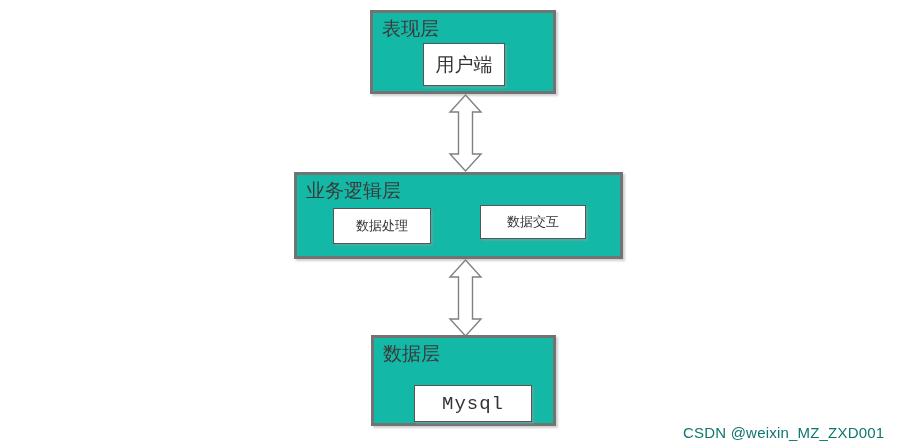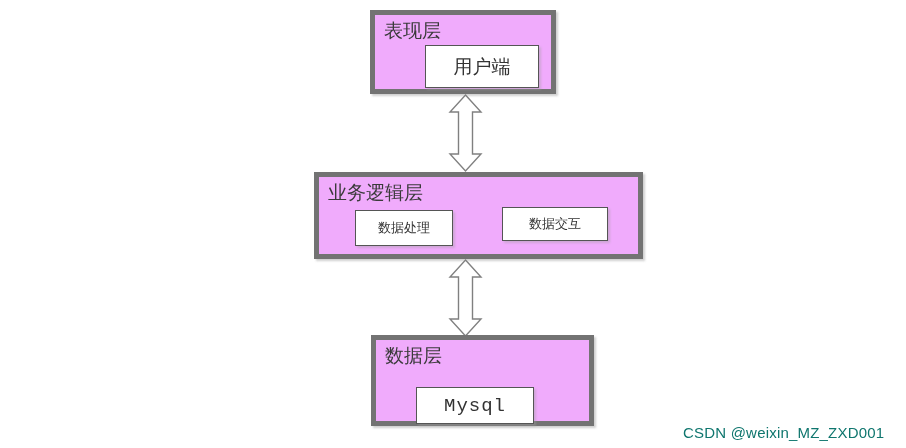--- a/index.html
+++ b/index.html
@@ -12,22 +12,22 @@
     width: 906px;
     height: 448px;
     background: #ffffff;
     overflow: hidden;
     font-family: "Liberation Serif", "DejaVu Serif", serif;
   }
 
   
   .layer-box {
     position: absolute;
-    background: #f0abfc;
-    border: 5px solid #737373;
+    background: #14b8a6;
+    border: 3px solid #737373;
     box-sizing: border-box;
     box-shadow: 1.5px 1.5px 2px rgba(150,150,150,0.45);
   }
   .layer-title {
     position: absolute;
     left: 9px;
     top: 4px;
     font-size: 19px;
     line-height: 24px;
     color: #3a3a3a;
@@ -66,24 +66,24 @@
     position: absolute;
     font-family: "Liberation Sans", "DejaVu Sans", sans-serif;
     font-size: 15px;
     color: #0f766e;
     white-space: nowrap;
     letter-spacing: 0.2px;
   }
 
   
   #box-presentation { left: 370px; top: 10px;  width: 186px; height: 84px; }
-  #box-business     { left: 314px; top: 172px; width: 329px; height: 87px; }
-  #box-data         { left: 371px; top: 335px; width: 223px; height: 91px; }
+  #box-business     { left: 294px; top: 172px; width: 329px; height: 87px; }
+  #box-data         { left: 371px; top: 335px; width: 185px; height: 91px; }
 
-  #comp-client    { left: 50px;  top: 30px; width: 114px; height: 43px; text-align: center; }
+  #comp-client    { left: 50px;  top: 30px; width: 82px; height: 43px; text-align: center; }
   #comp-process   { left: 36px;  top: 33px; width: 98px;  height: 36px; }
   #comp-exchange  { left: 183px; top: 30px; width: 106px; height: 34px; }
   #comp-mysql     { left: 40px;  top: 47px; width: 118px; height: 37px; }
 
   #conn-top    { left: 448px; top: 93px;  }
   #conn-bottom { left: 448px; top: 258px; }
 
   #watermark-csdn { left: 683px; top: 424px; }
 </style>
 </head>

